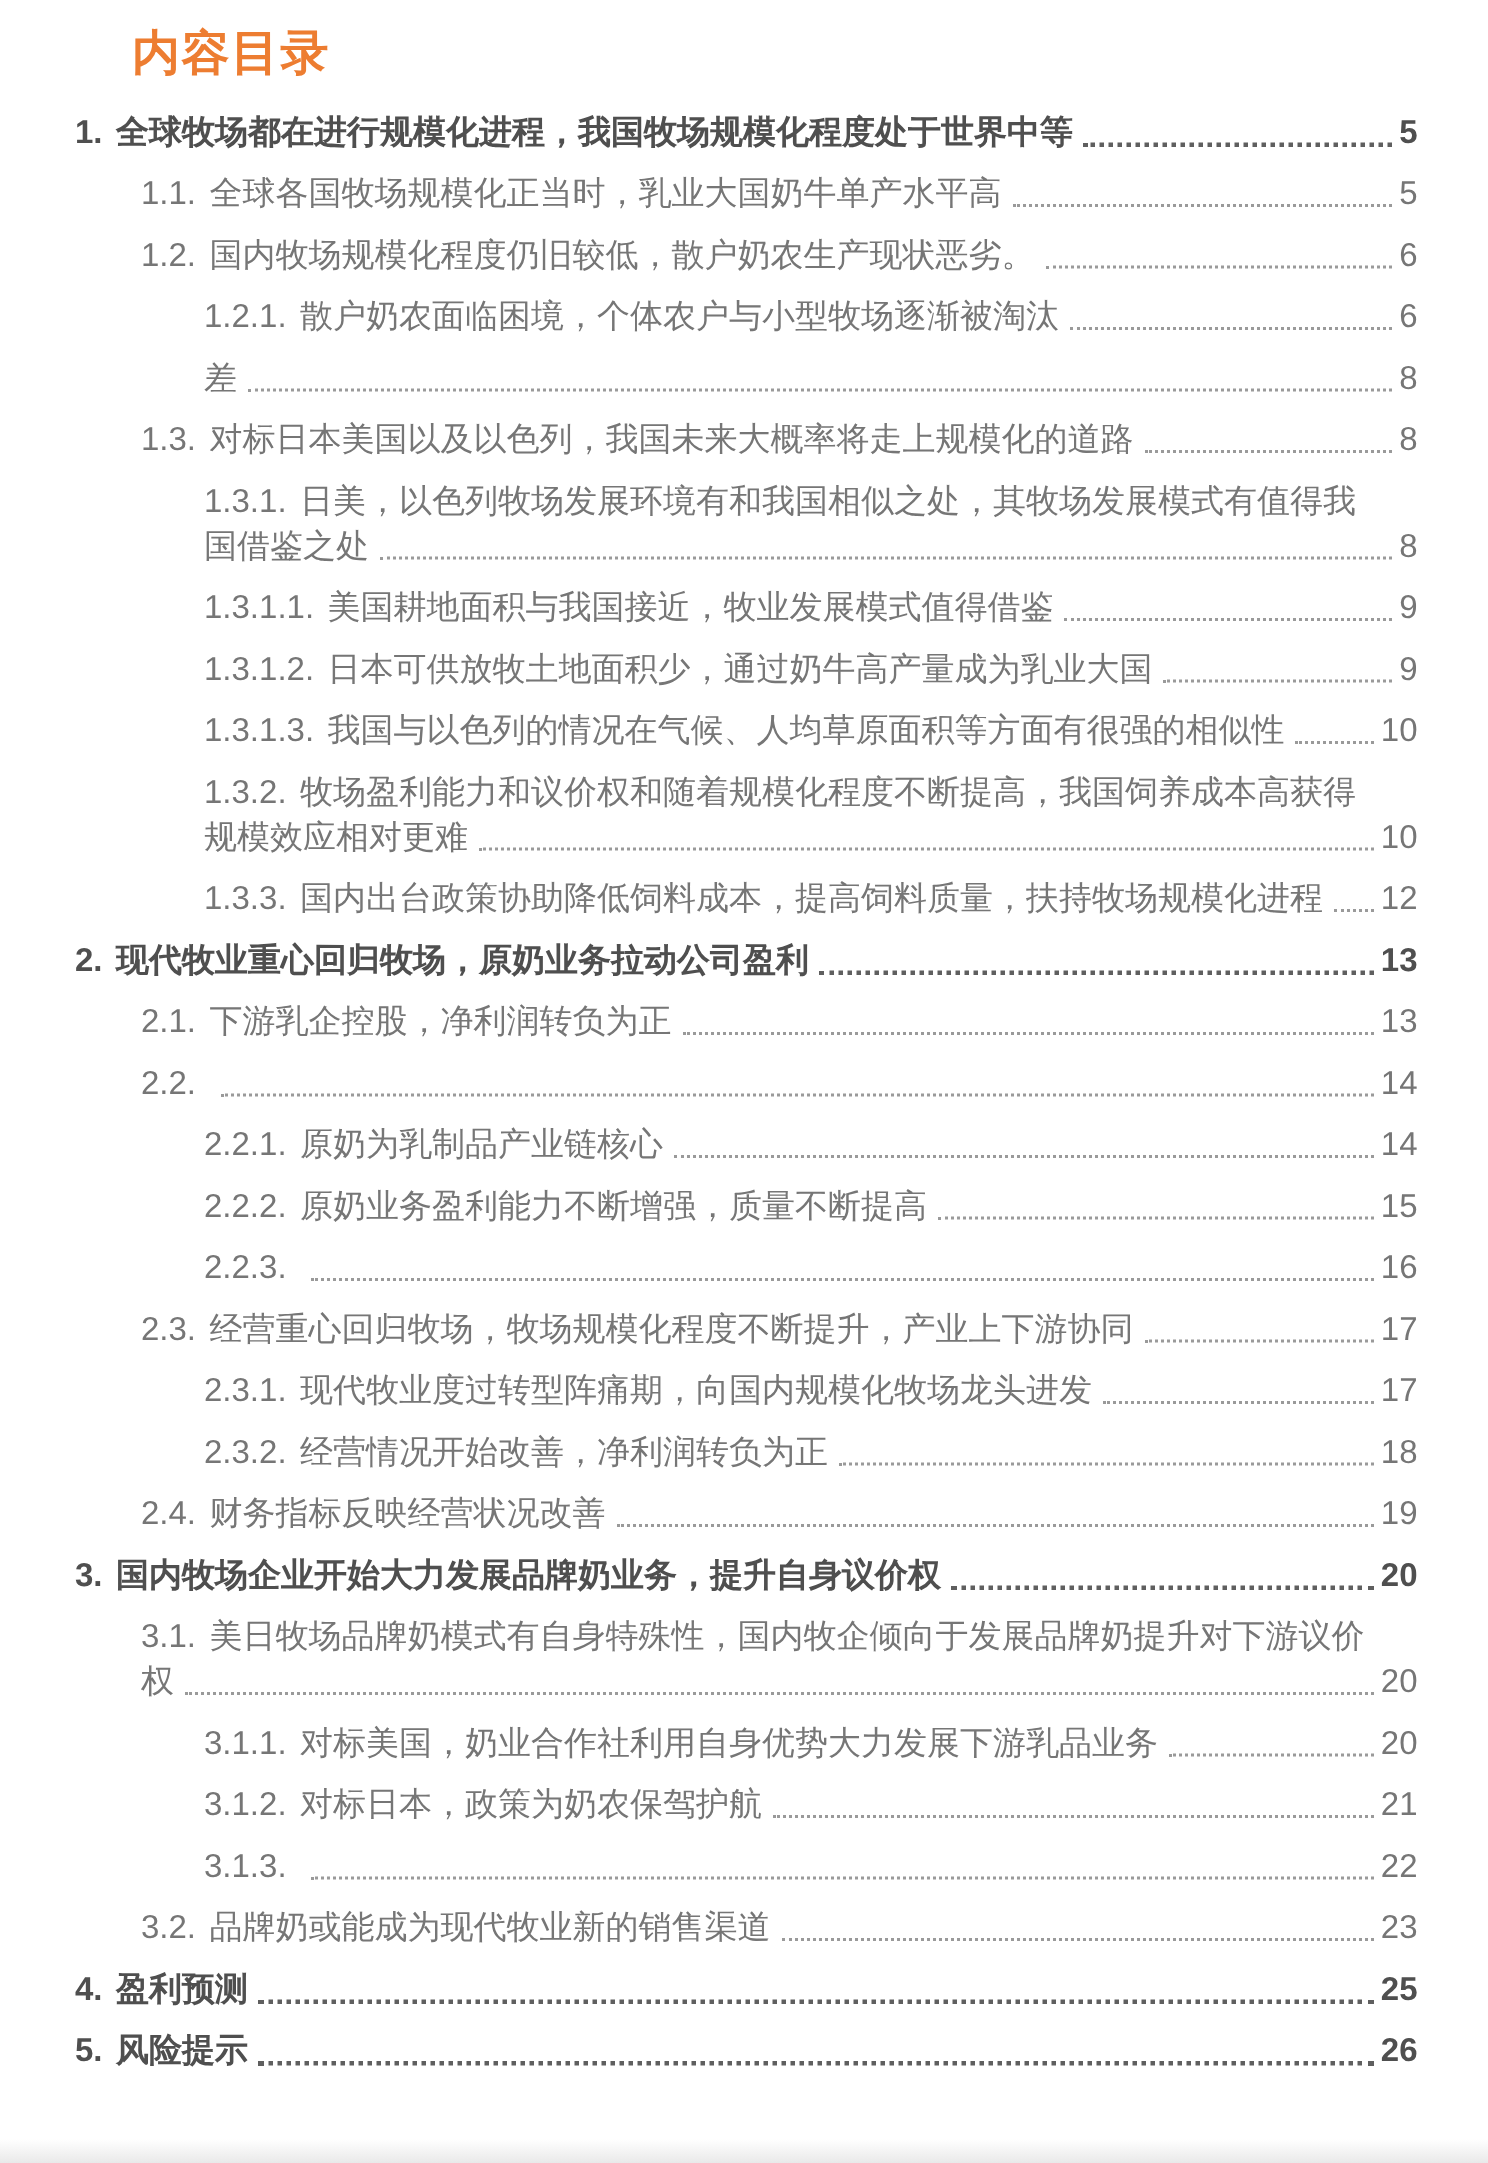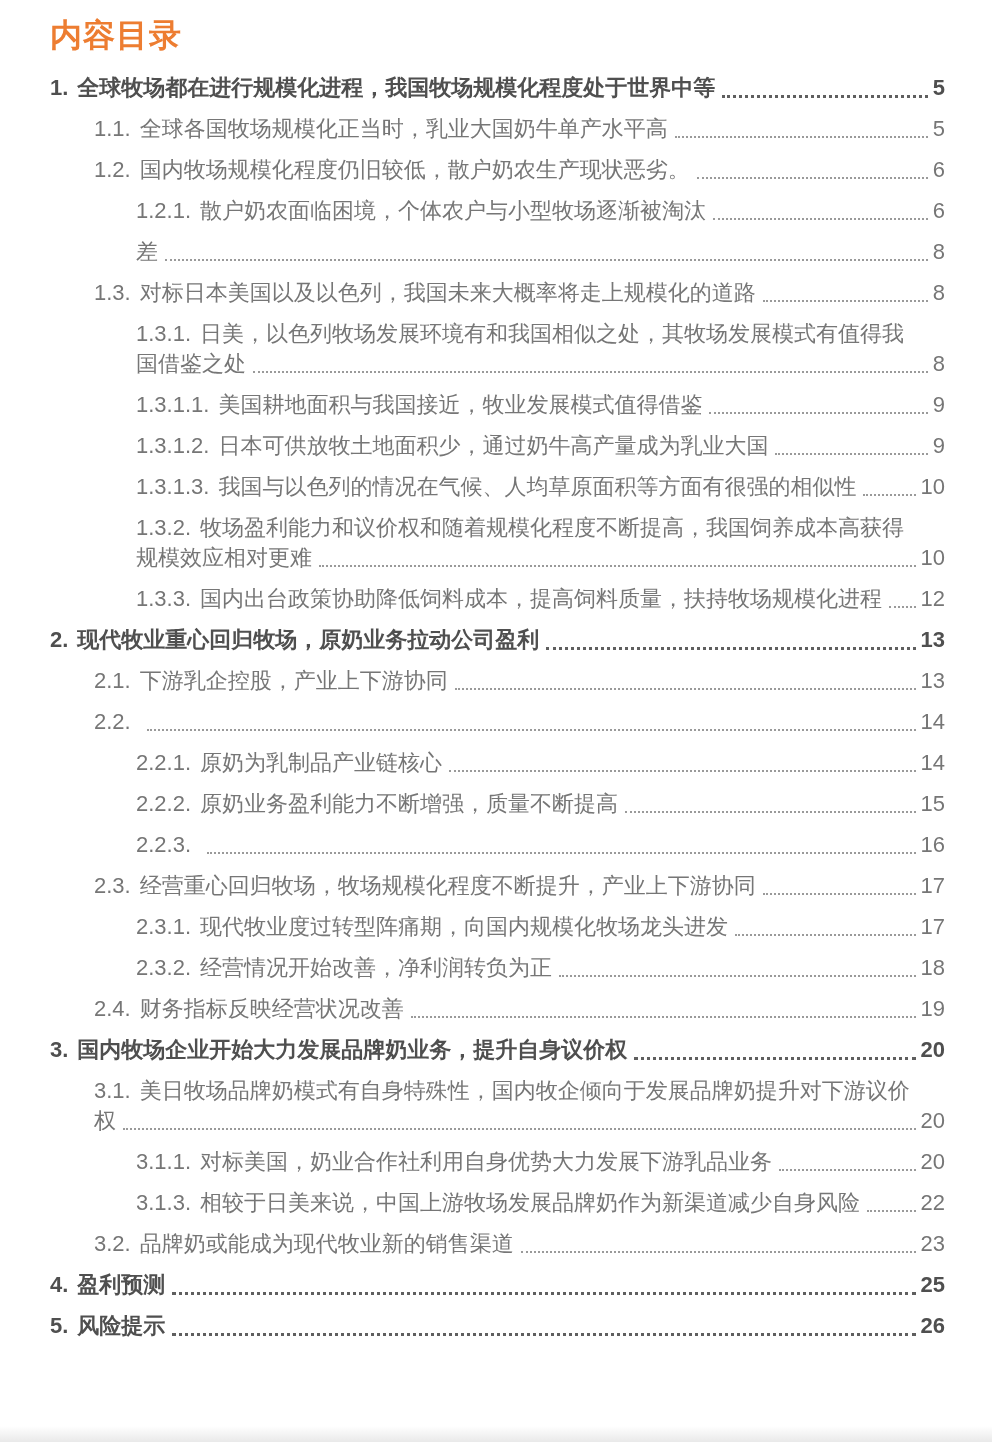--- a/index.html
+++ b/index.html
@@ -21,20 +21,21 @@
     padding:14px 47px 0 50px;
     position:relative;
   }
   .page-title{
     color:var(--accent);
     font-size:32px;
     font-weight:700;
     line-height:42px;
     margin-bottom:17px;
     letter-spacing:1px;
+    margin-left:38px;
   }
   .toc{width:100%;}
   .toc-entry{
     font-size:22px;
     line-height:30px;
     color:var(--text-regular);
     margin-bottom:11px;
   }
   .toc-entry.bold{
     font-weight:700;
@@ -170,21 +171,21 @@
         <div class="tline flexline">
           <span class="num">2.</span>
           <span class="ttl">现代牧业重心回归牧场，原奶业务拉动公司盈利</span>
           <span class="leader"></span>
           <span class="pg">13</span>
         </div>
       </div>
       <div class="toc-entry lvl2">
         <div class="tline flexline">
           <span class="num">2.1.</span>
-          <span class="ttl">下游乳企控股，产业上下游协同</span>
+          <span class="ttl">下游乳企控股，净利润转负为正</span>
           <span class="leader"></span>
           <span class="pg">13</span>
         </div>
       </div>
       <div class="toc-entry lvl2">
         <div class="tline flexline">
           <span class="num">2.2.</span>
           <span class="leader"></span>
           <span class="pg">14</span>
         </div>
@@ -263,22 +264,29 @@
       <div class="toc-entry lvl3">
         <div class="tline flexline">
           <span class="num">3.1.1.</span>
           <span class="ttl">对标美国，奶业合作社利用自身优势大力发展下游乳品业务</span>
           <span class="leader"></span>
           <span class="pg">20</span>
         </div>
       </div>
       <div class="toc-entry lvl3">
         <div class="tline flexline">
+          <span class="num">3.1.2.</span>
+          <span class="ttl">对标日本，政策为奶农保驾护航</span>
+          <span class="leader"></span>
+          <span class="pg">21</span>
+        </div>
+      </div>
+      <div class="toc-entry lvl3">
+        <div class="tline flexline">
           <span class="num">3.1.3.</span>
-          <span class="ttl">相较于日美来说，中国上游牧场发展品牌奶作为新渠道减少自身风险</span>
           <span class="leader"></span>
           <span class="pg">22</span>
         </div>
       </div>
       <div class="toc-entry lvl2">
         <div class="tline flexline">
           <span class="num">3.2.</span>
           <span class="ttl">品牌奶或能成为现代牧业新的销售渠道</span>
           <span class="leader"></span>
           <span class="pg">23</span>

